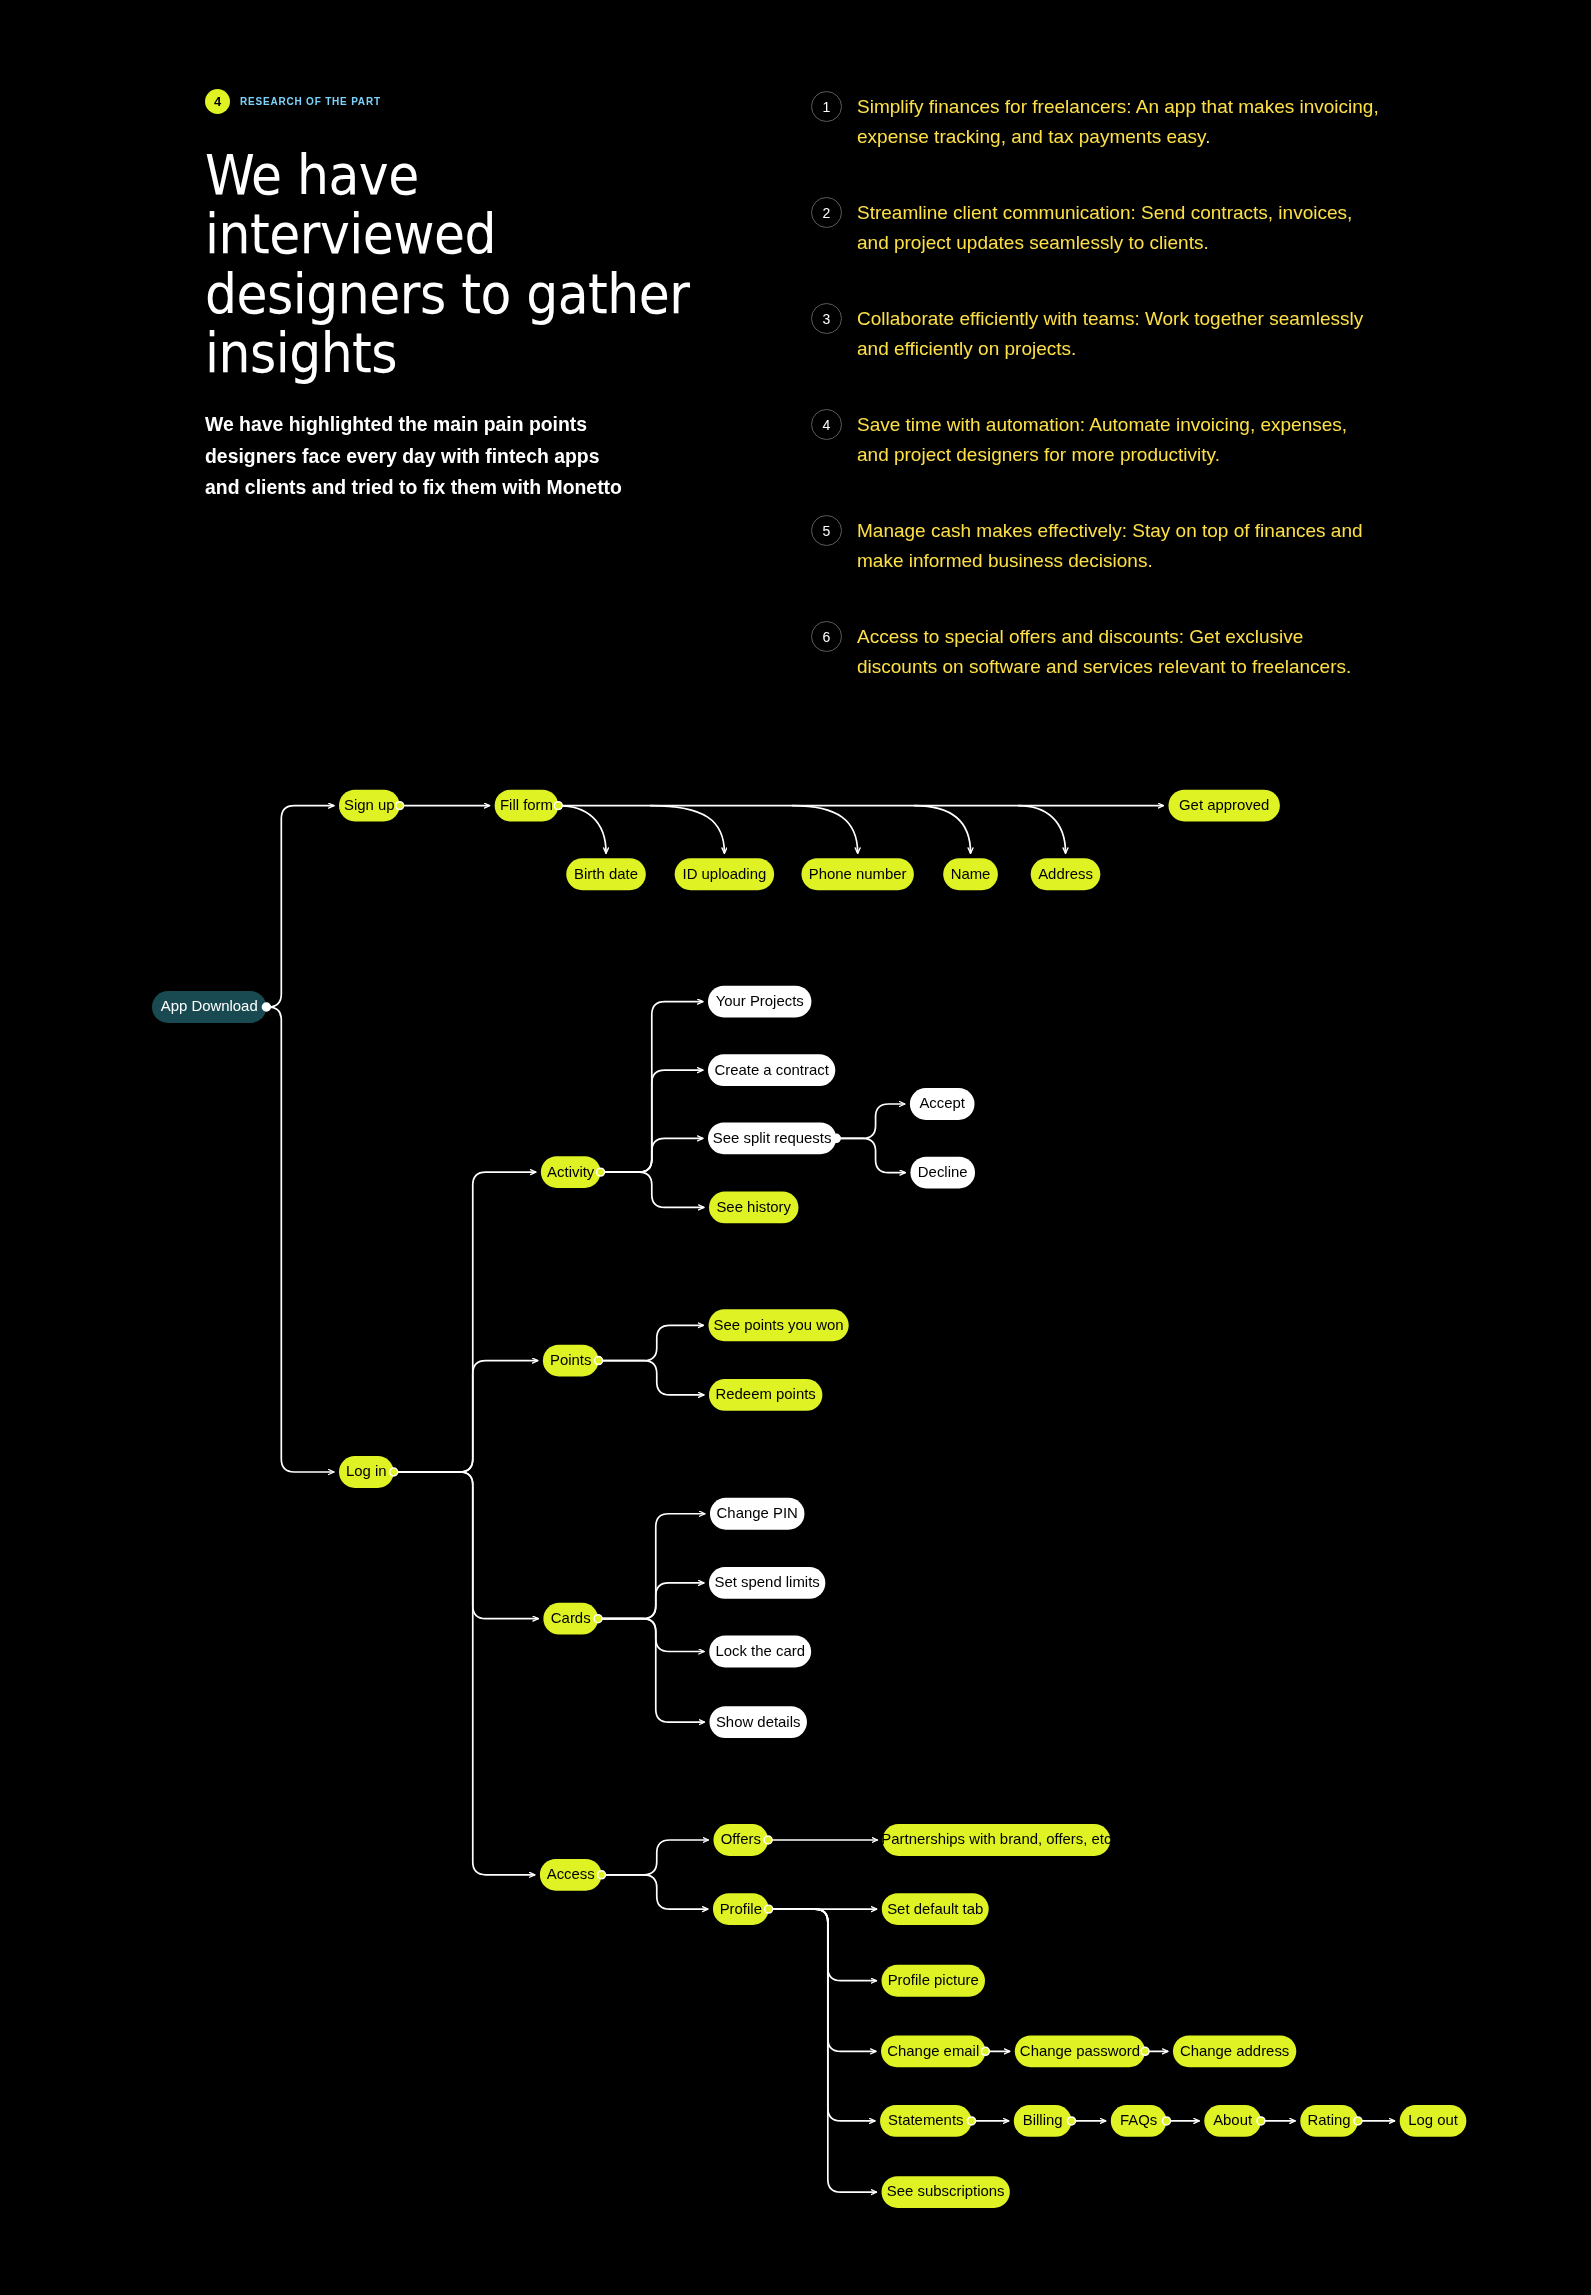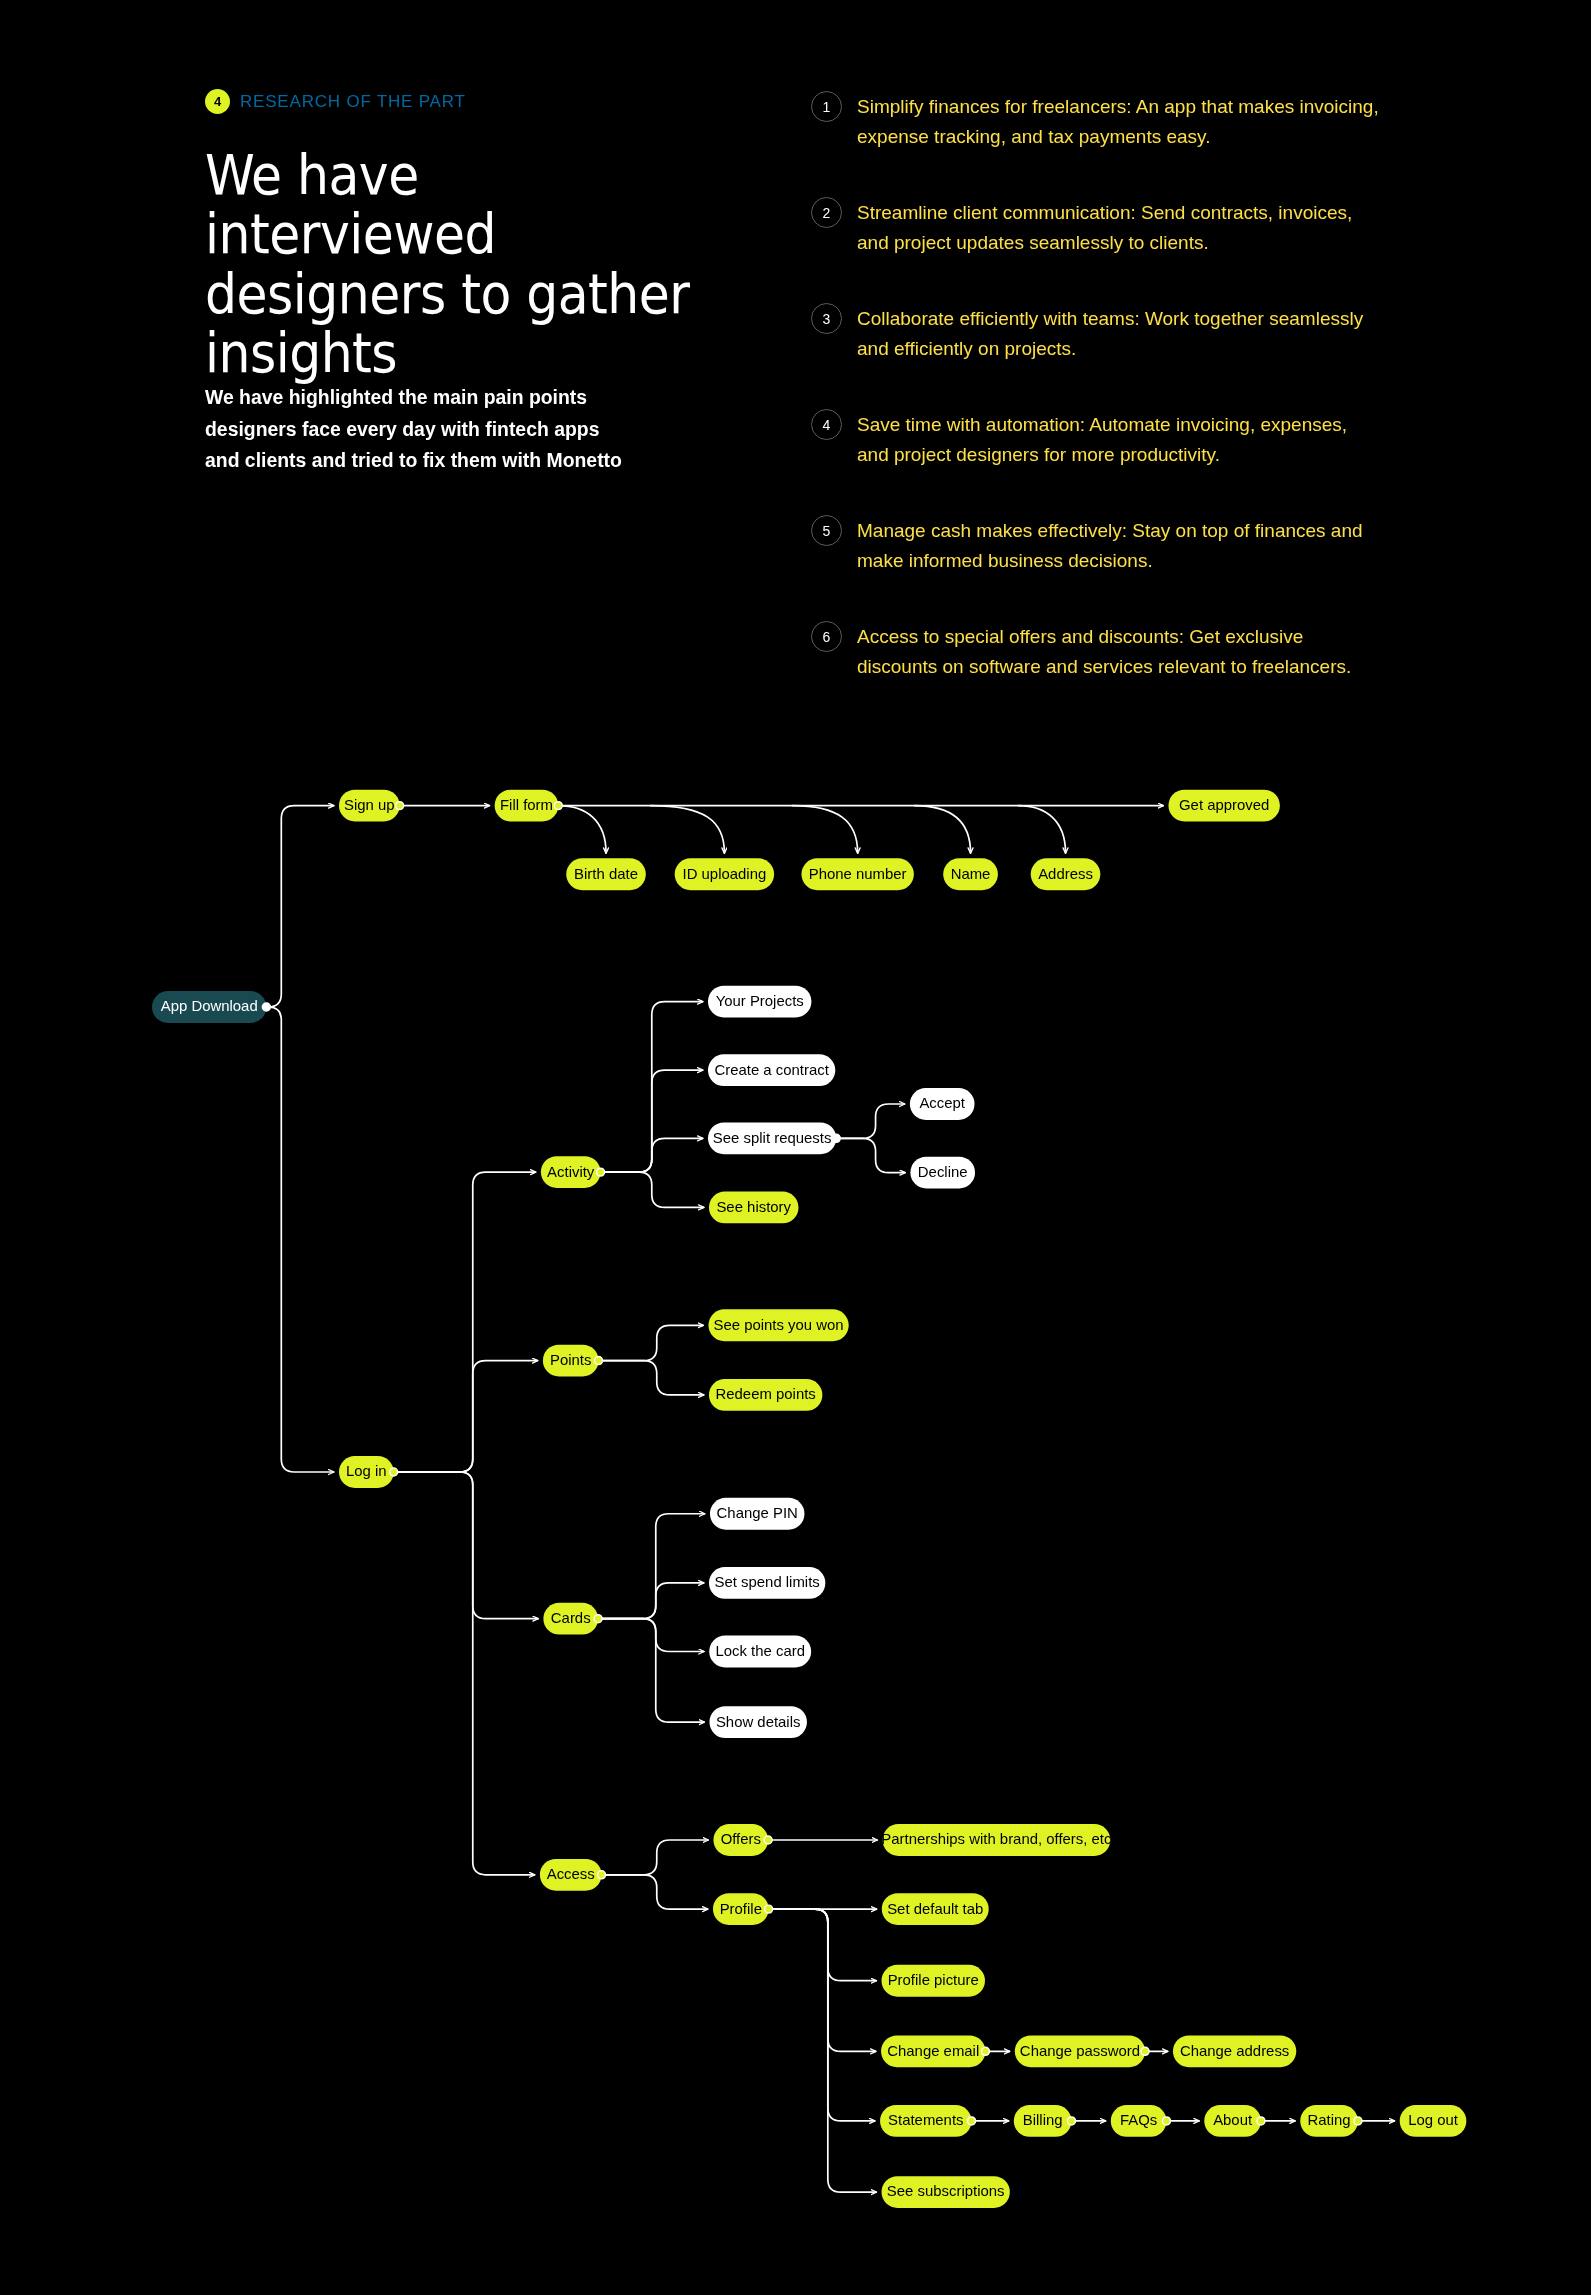--- a/index.html
+++ b/index.html
@@ -15,29 +15,30 @@
   
   .hero-left { position: absolute; left: 205px; top: 89px; width: 547px; }
   .eyebrow { display: flex; align-items: center; gap: 10px; margin-bottom: 31px; }
   .eyebrow-badge {
     width: 25px; height: 25px; border-radius: 50%;
     background: #DEF224; color: #000;
     display: flex; align-items: center; justify-content: center;
     font-size: 13px; font-weight: 700; line-height: 1;
   }
   .eyebrow-text {
-    color: #0369a1; font-size: 17px; font-weight: 400;
+    color: #7dd3fc; font-size: 10px; font-weight: 700;
     letter-spacing: 0.8px; text-transform: uppercase;
   }
   .hero-title {
     color: #ffffff; font-size: 56px; line-height: 1.06;
     font-weight: 400; letter-spacing: -0.5px;
     font-family: "DejaVu Sans", sans-serif;
     font-stretch: semi-condensed;
     max-width: 497px;
+    margin-bottom: 27px;
   }
   .hero-sub {
     color: #ffffff; font-size: 19.4px; line-height: 1.62;
     font-weight: 700; max-width: 418px;
   }
 
   .hero-right { position: absolute; left: 811px; top: 90px; width: 592px; }
   .point-row { display: flex; align-items: flex-start; gap: 15px; margin-bottom: 44px; }
   .point-row:last-child { margin-bottom: 0; }
   .point-num {

